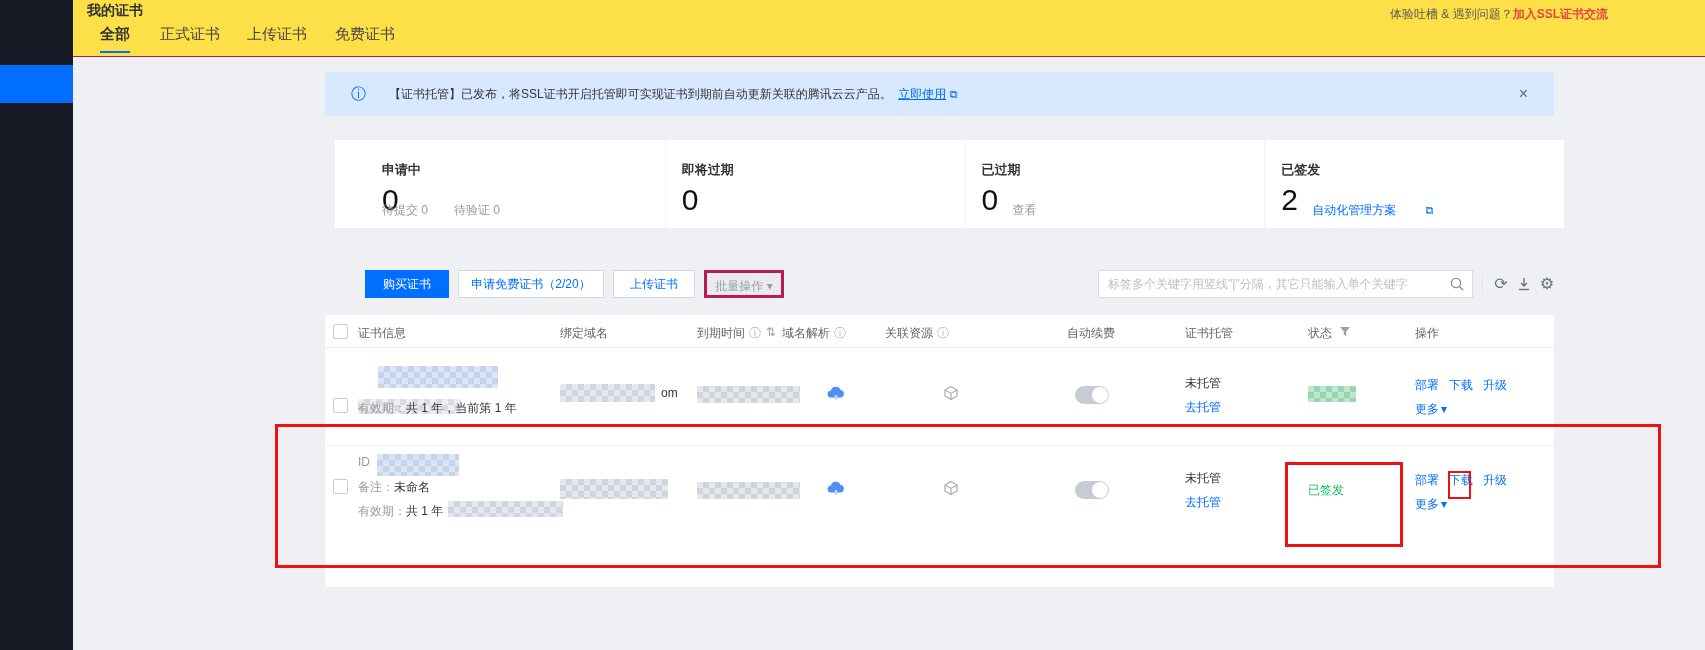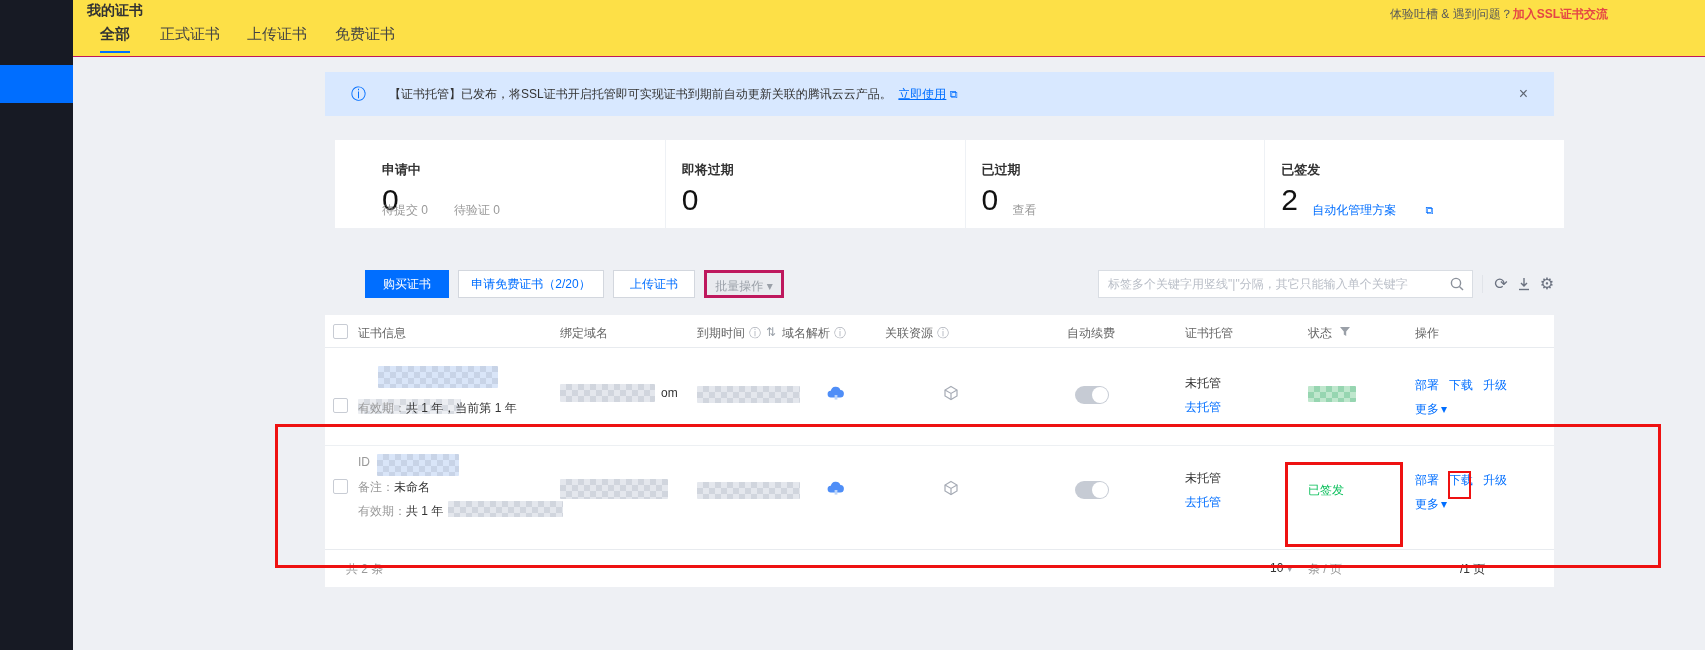--- a/index.html
+++ b/index.html
@@ -238,29 +238,19 @@
       <span class="abs fs12 link" style="left:860px;top:48px;">去托管</span>
       <span class="abs fs12 green" style="left:983px;top:36px;">已签发</span>
       <div class="abs nowrap" style="left:1090px;top:24px;">
         <span class="act">部署</span><span class="act">下载</span><span class="act">升级</span>
       </div>
       <div class="abs nowrap" style="left:1090px;top:48px;">
         <span class="act" style="margin-right:2px;">更多</span><span class="fs12 blue">▾</span>
       </div>
     </div>
 
-    <div id="tfoot" class="abs">
-      <span class="abs fs12 gray" style="left:21px;top:11px;">共 2 条</span>
-      <span class="abs fs12 dark nowrap" style="left:945px;top:11px;cursor:pointer;">
-        <span>10</span> <span style="color:#9aa0a8;">▾</span>
-      </span>
-      <span class="abs fs12 gray" style="left:983px;top:11px;">条 / 页</span>
-
-      <span class="abs fs12 dark" style="left:1135px;top:11px;">/1 页</span>
-
-    </div>
   </div>
 
   <div class="abs red-box" style="left:275px;top:424px;width:1386px;height:144px;"></div>
   <div class="abs red-box" style="left:1285px;top:462px;width:118px;height:85px;"></div>
   <div class="abs red-box" style="left:1448px;top:471px;width:23px;height:28px;border-width:2px;"></div>
 
 </div>
 
 </body></html>

